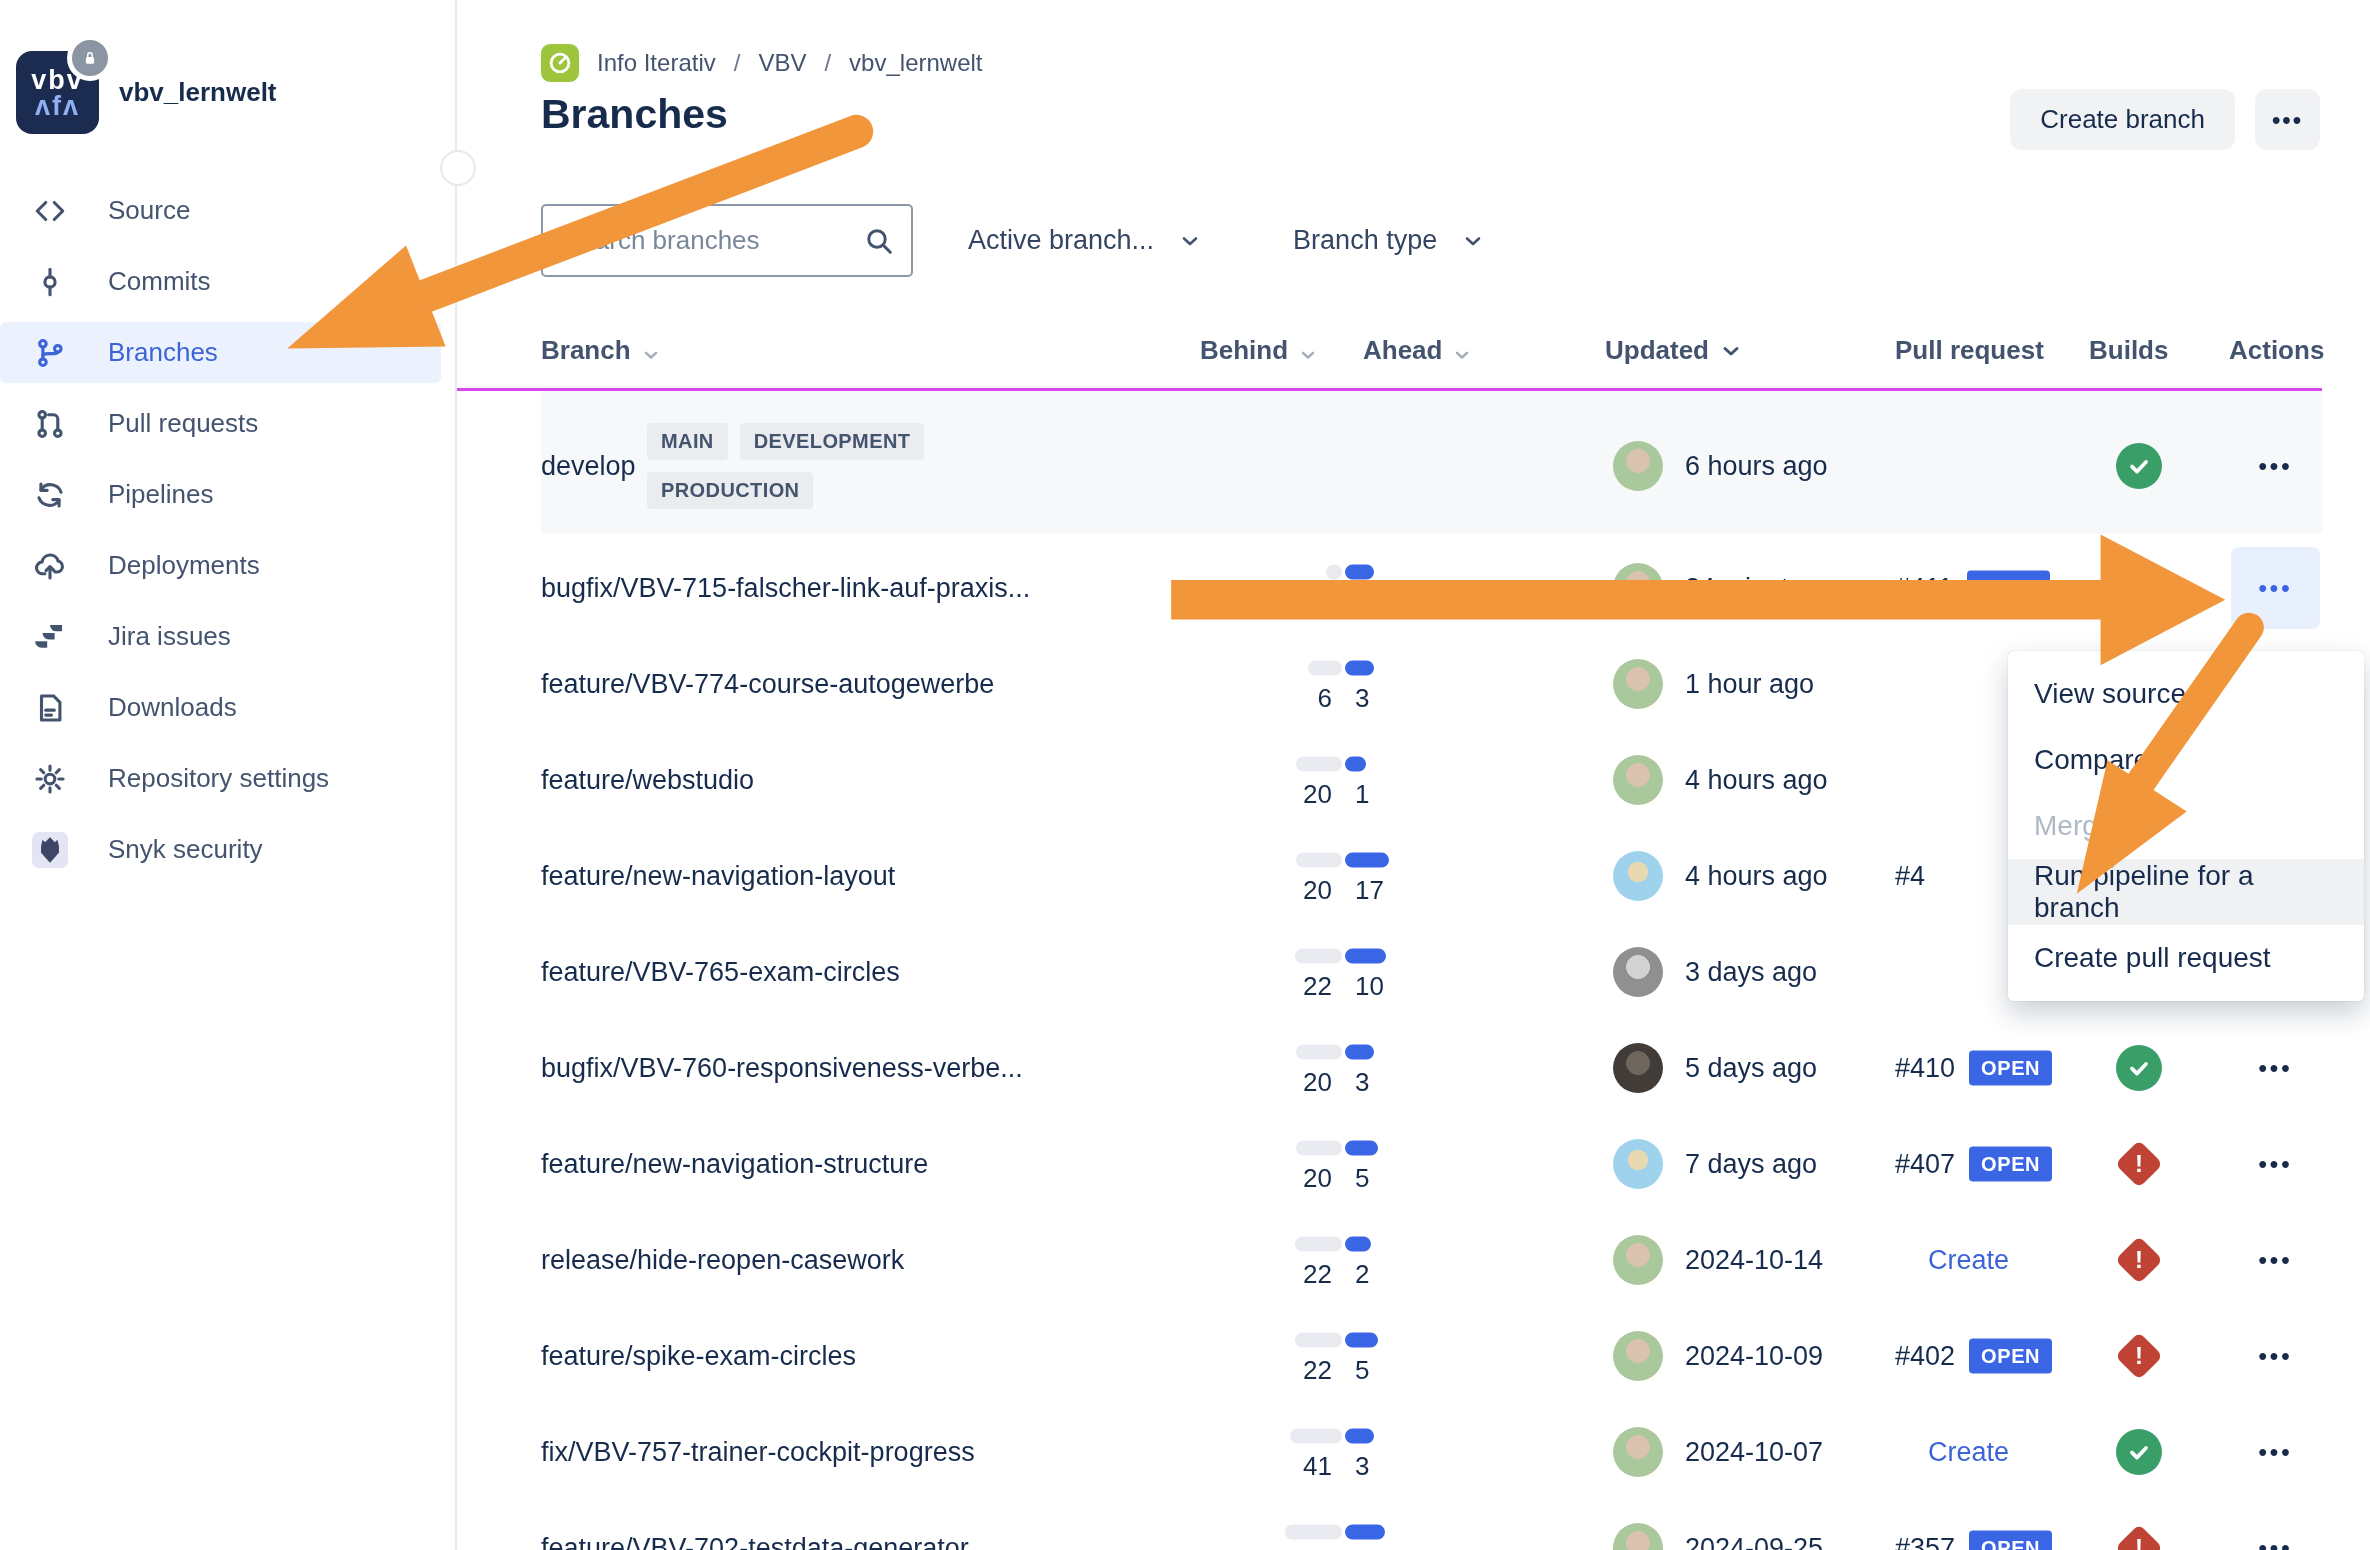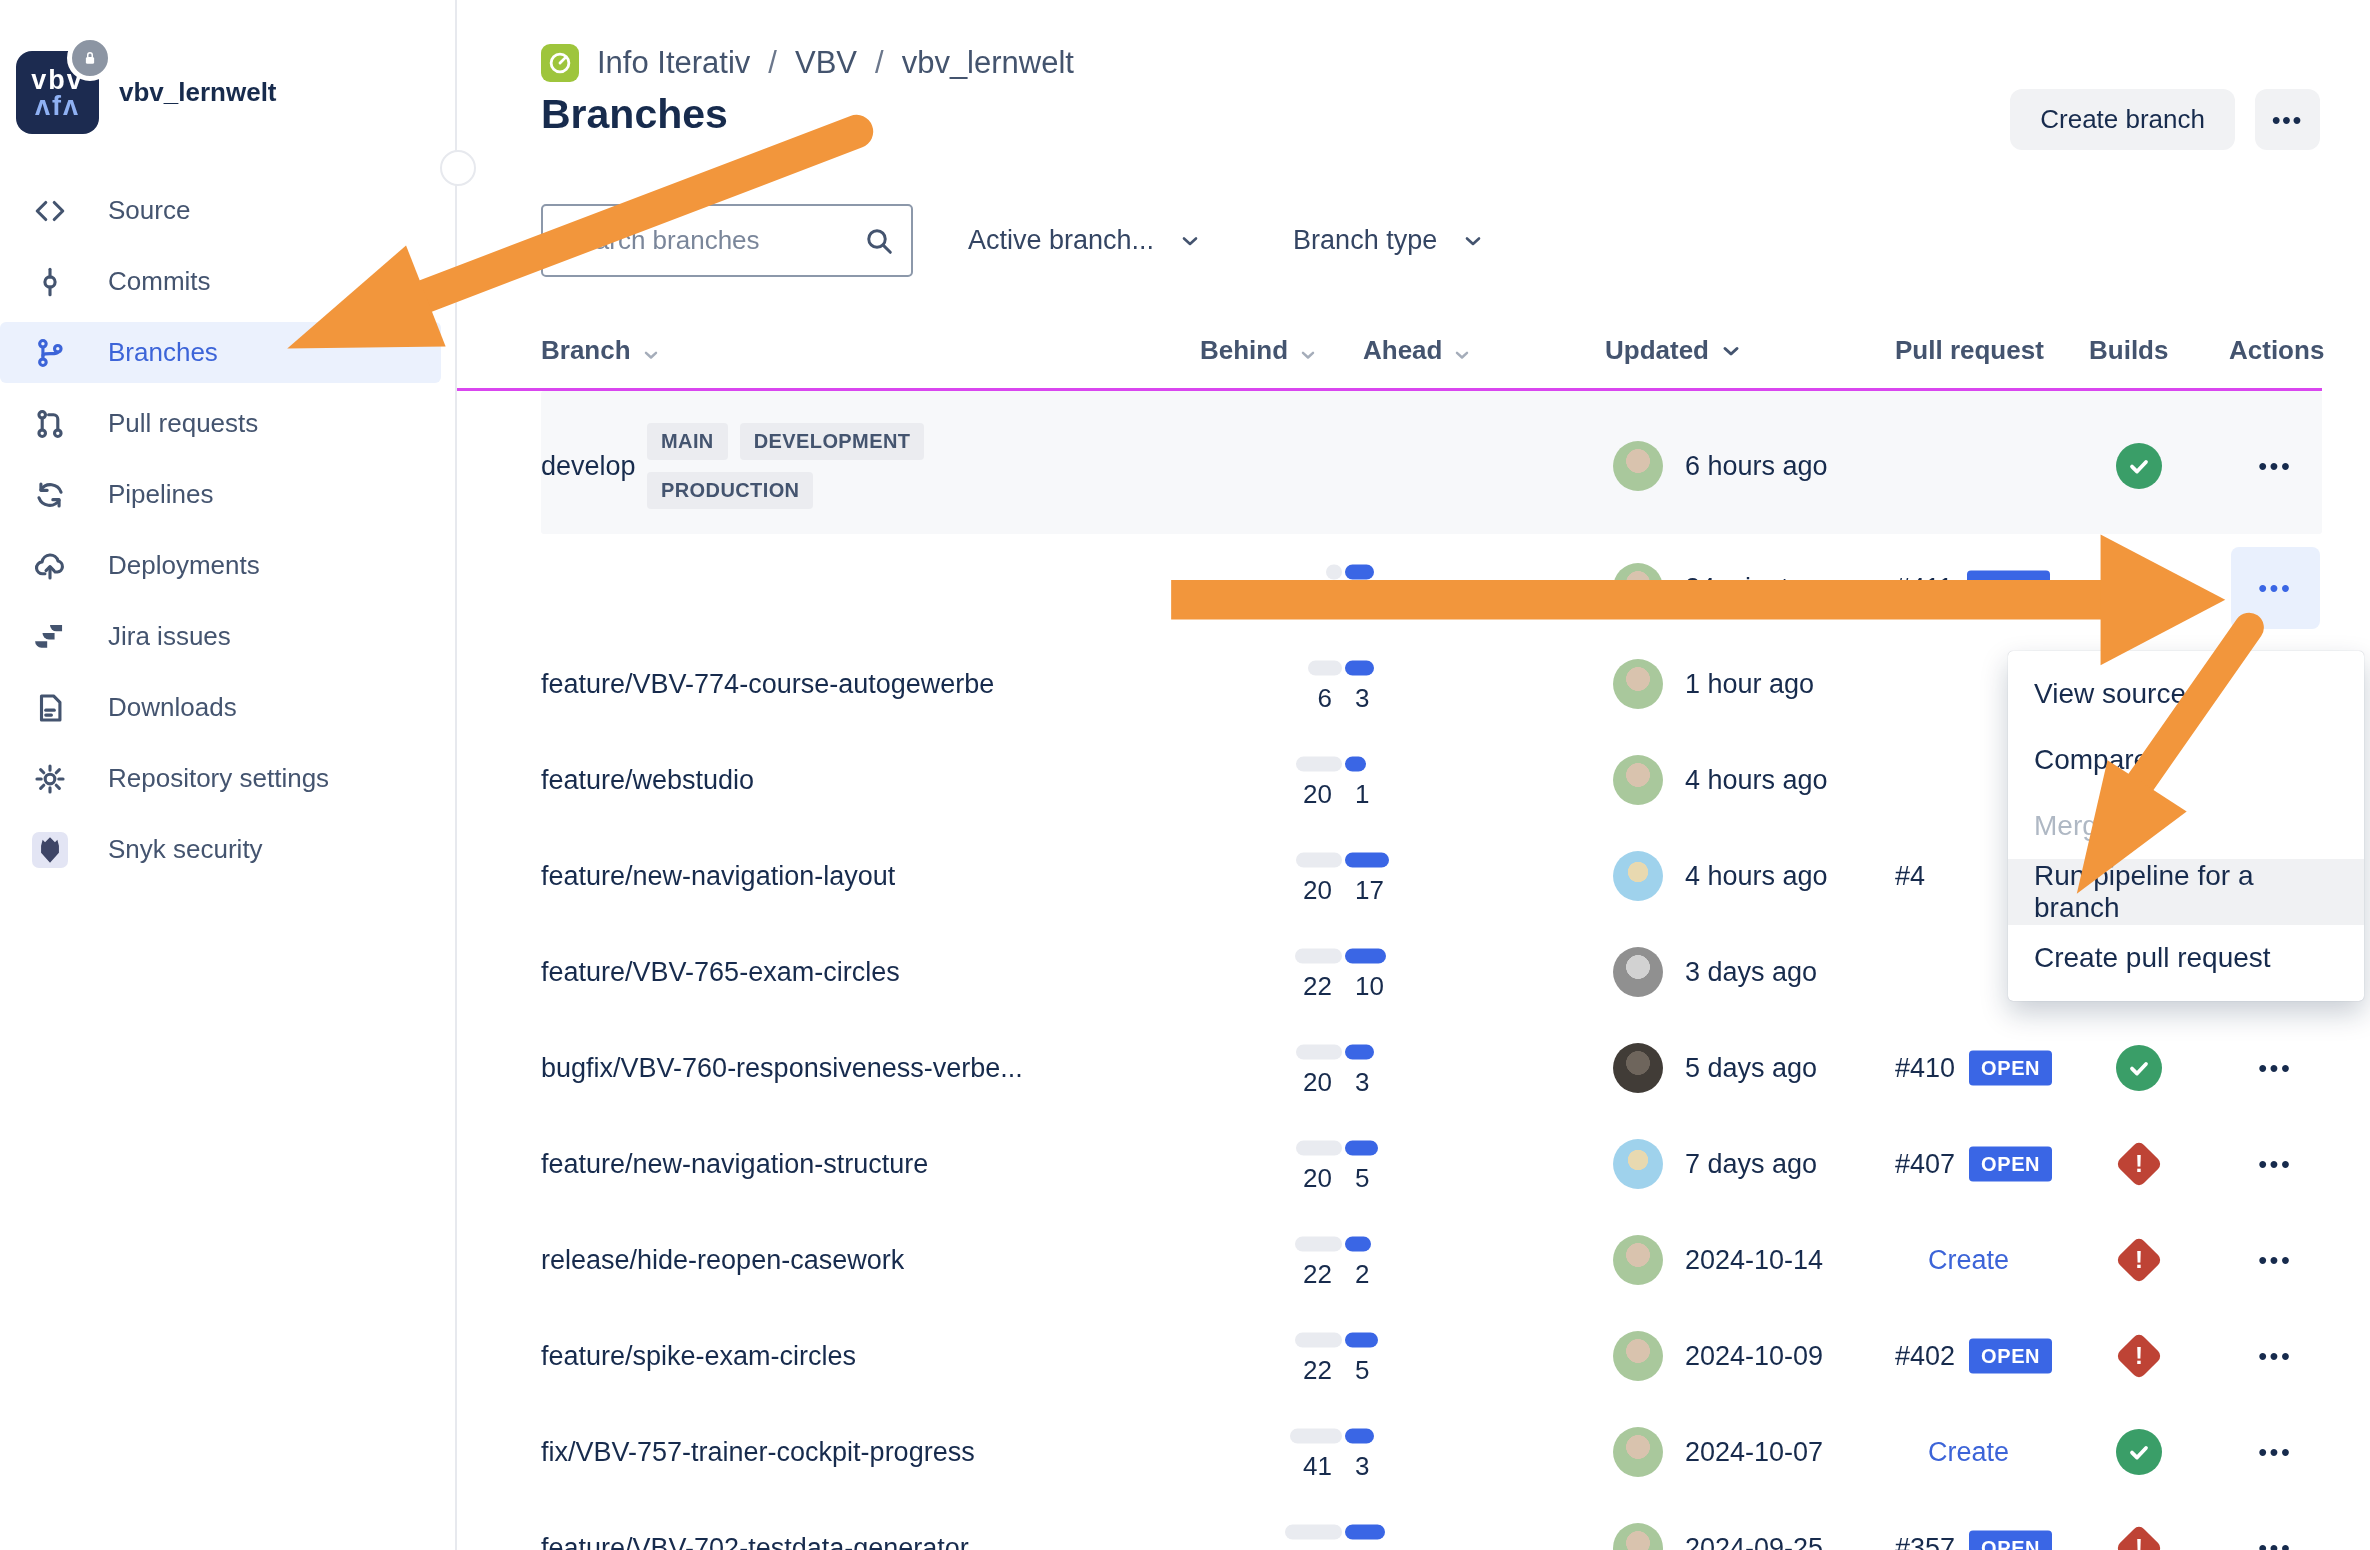--- a/index.html
+++ b/index.html
@@ -23,21 +23,21 @@
   .nav-item .icon{width:36px;height:36px;flex:0 0 36px;color:#44546F;display:flex;align-items:center;justify-content:center;}
   .nav-item .icon svg{width:34px;height:34px;}
   .nav-item.active{background:#EBF1FD;color:#3C64D8;}
   .nav-item.active .icon{color:#3C64D8;}
   .icon.snyk-bg{background:#E3E5F4;border-radius:7px;color:#3E4566;}
   .collapse-handle{position:absolute;left:440px;top:150px;width:32px;height:32px;border-radius:50%;
         background:#fff;border:2px solid #E7E9EE;z-index:5;cursor:pointer;}
 
   
   main{position:absolute;left:457px;top:0;right:0;bottom:0;}
-  .breadcrumb{position:absolute;left:84px;top:44px;display:flex;align-items:center;gap:18px;font-size:31px;color:#44546E;}
+  .breadcrumb{position:absolute;left:84px;top:44px;display:flex;align-items:center;gap:18px;font-size:24px;color:#44546E;}
   .crumb-icon{width:38px;height:38px;border-radius:9px;display:flex;align-items:center;justify-content:center;}
   .crumb-icon svg{width:26px;height:26px;}
   .crumb{cursor:pointer;}
   .crumb-sep{color:#6B778C;}
   h1{position:absolute;left:84px;top:91px;margin:0;font-size:41px;font-weight:700;color:#172B4D;}
   .top-actions{position:absolute;right:50px;top:89px;display:flex;gap:20px;}
   .btn{height:61px;background:#F1F2F4;border:none;border-radius:12px;font-family:inherit;
         font-size:26px;font-weight:500;color:#172B4D;padding:0 30px;cursor:pointer;}
   .btn.more{width:65px;padding:0;font-weight:700;letter-spacing:2px;font-size:24px;}
 
@@ -318,20 +318,21 @@
           <span class="avatar" style="background: radial-gradient(circle at 50% 40%, rgb(217, 195, 174) 0px, rgb(217, 195, 174) 30%, rgb(169, 200, 156) 31%);"></span>
           <span class="cell-updated">6 hours ago</span>
           <div class="build circle" style="background: rgb(58, 158, 104);">
             <svg viewBox="0 0 24 24" fill="none" stroke="#fff" stroke-width="3.2" stroke-linecap="round" stroke-linejoin="round">
               <polyline points="6,12.5 10.3,16.8 18,8.5"></polyline>
             </svg>
           </div>
           <div class="actions">•••</div>
         </div>
         <div class="row">
+          <span class="cell-name">bugfix/VBV-715-falscher-link-auf-praxis...</span>
           <div class="bar-wrap">
             <div class="bar behind" style="width: 16px;"></div>
             <div class="bar ahead" style="width: 29px; background: rgb(58, 102, 229);"></div>
             <span class="num behind">0</span>
             <span class="num ahead">3</span>
           </div>
           <span class="avatar" style="background: radial-gradient(circle at 50% 40%, rgb(217, 195, 174) 0px, rgb(217, 195, 174) 30%, rgb(169, 200, 156) 31%);"></span>
           <span class="cell-updated">24 minutes ago</span>
           <div class="cell-pr">
             <span class="pr-num">#411</span>

